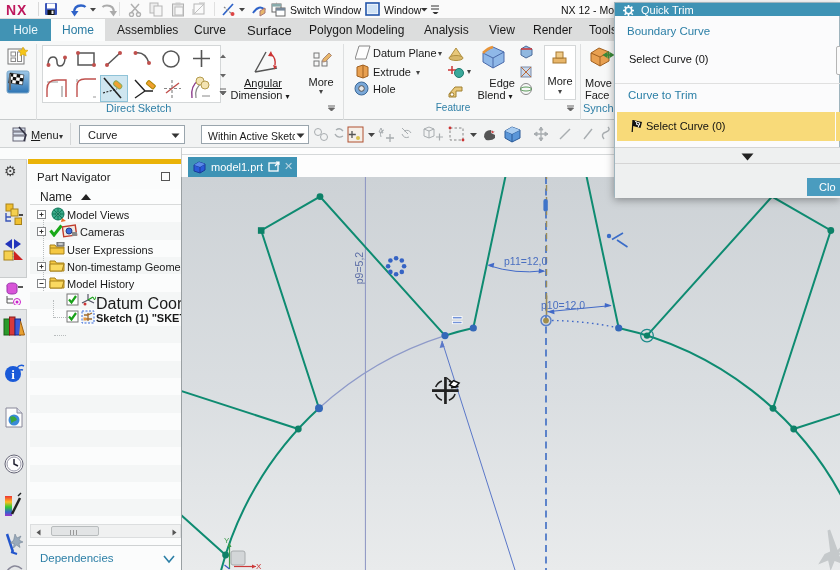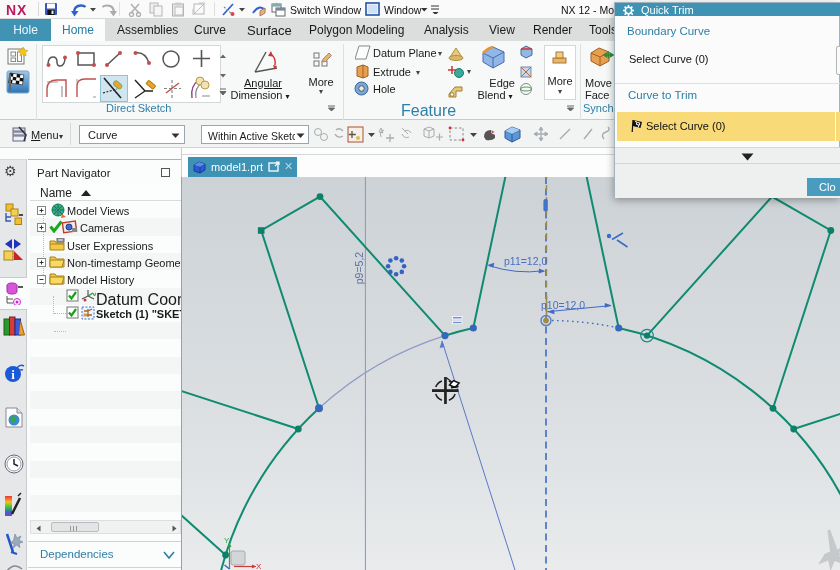--- a/index.html
+++ b/index.html
@@ -288,21 +288,21 @@
         <path d="M17 10 l2.5 -1.5 v3 z M26 10 l-2.5 -1.5 v3 z"></path>
       </g>
     </svg>
   <div class="a" style="left:585px;top:36px;width:34px;font-size:11px;">Move</div>
   <div class="a" style="left:585px;top:47.5px;width:34px;font-size:11px;">Face</div>
 
   <div class="a" style="left:106px;top:61px;width:120px;text-align:left;color:#2e7fa6;font-size:11px;">Direct Sketch</div>
   <svg class="a" style="left:327px;top:64px" width="9" height="7">
       <path d="M1 1 h7 M1.5 3 l3 3 l3 -3 z" stroke="#666" fill="#666"></path>
     </svg>
-  <div class="a" style="left:401px;top:61px;width:80px;color:#2e7fa6;font-size:16px;">Feature</div>
+  <div class="a" style="left:413px;top:61px;width:80px;text-align:center;color:#2e7fa6;font-size:10px;">Feature</div>
   <svg class="a" style="left:566px;top:64px" width="9" height="7">
       <path d="M1 1 h7 M1.5 3 l3 3 l3 -3 z" stroke="#666" fill="#666"></path>
     </svg>
   <div class="a" style="left:583px;top:61px;color:#2e7fa6;font-size:11px;">Synchron</div>
 </div>
 
 <div class="a" id="toolbar" style="left:0;top:120px;width:840px;height:28px;background:#f2f3f3;border-bottom:1px solid #d0d3d4;">
   <svg class="a" style="left:11px;top:6px" width="18" height="17">
       <rect x="2" y="2" width="12" height="3" fill="#dde4f0" stroke="#667"></rect>
       <rect x="2" y="6" width="12" height="3" fill="#dde4f0" stroke="#667"></rect>
@@ -445,21 +445,21 @@
   <svg class="a" style="left:3px;top:372px" width="22" height="24">
     <path d="M4 2 L10 20" stroke="#2255cc" stroke-width="2.5"></path>
       <path d="M8 20 l6 2" stroke="#2255cc" stroke-width="2"></path>
     <path d="M12 2 l2 4 l4 -2 l-2 4 l4 2 l-4 1.5 l1 4 l-3.5 -2.5 l-3 3 l.5 -4.5 l-4 -.5 l3.5 -2.5 z" fill="#9ab" stroke="#678" stroke-width=".5"></path>
   </svg>
   <svg class="a" style="left:6px;top:404px" width="18" height="8">
       <path d="M1 7 Q8 -2 16 5" stroke="#889" fill="none" stroke-width="1.5"></path>
     </svg>
 </div>
 
-<div class="a" id="panav" style="left:28px;top:159px;width:153px;height:411px;background:#fbfcfc;border-top:1px solid #eab308;">
+<div class="a" id="panav" style="left:28px;top:159px;width:153px;height:411px;background:#fbfcfc;border-top:5px solid #eab308;">
   <div class="a" style="left:9px;top:7px;font-size:11.5px;color:#222;">Part Navigator</div>
   <div class="a" style="left:133px;top:8px;width:9px;height:9px;border:1.5px solid #555;"></div>
 
   <div class="a" style="left:2px;top:25px;width:151px;height:16px;background:#fcfdfd;border-bottom:1px solid #d9dbdb;">
     <div class="a" style="left:10px;top:1px;font-size:12px;color:#222;">Name</div>
     <svg class="a" style="left:50px;top:4px" width="12" height="8">
         <path d="M6 1 L11 7 L1 7 Z" fill="#222"></path>
       </svg>
   </div>
 

